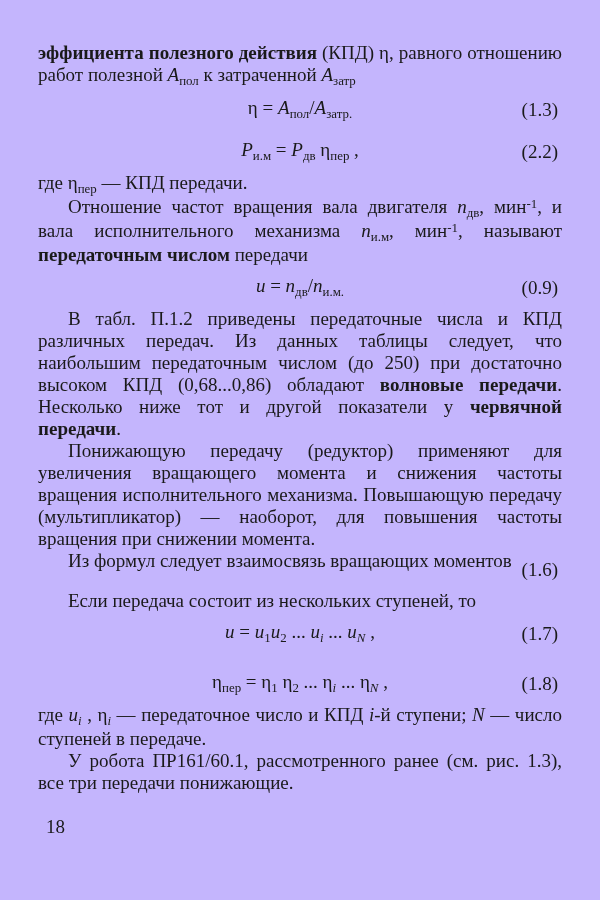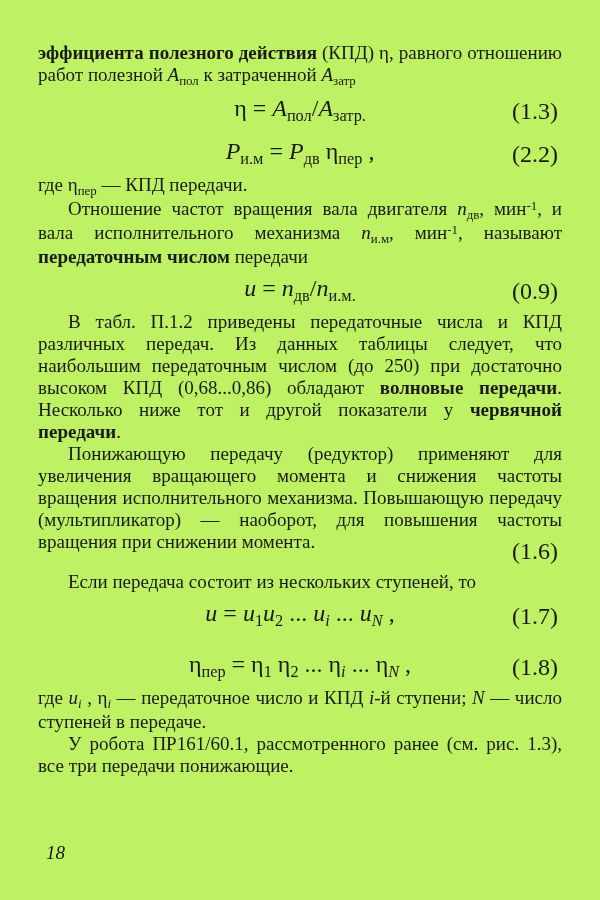--- a/index.html
+++ b/index.html
@@ -6,66 +6,66 @@
   body {
     width: 600px; height: 900px;
     background: #ffffff;
     font-family: "Liberation Serif", serif;
   }
   .page {
     position: relative;
     width: 600px; height: 900px;
     box-sizing: border-box;
     padding: 42px 38px 0 38px;
-    background: #bef264;
+    background: #c4b5fd;
     color: #1a1a1a;
     overflow: hidden;
   }
   .para {
     font-size: 19px;
     line-height: 22px;
     text-align: justify;
     margin: 0;
   }
   .para.indent { text-indent: 30px; }
   .equation {
     position: relative;
     text-align: center;
     padding: 9px 0;
-    font-size: 24px;
+    font-size: 19px;
     line-height: 22px;
   }
   .equation.gap { padding-top: 17px; }
   .formula { display: inline-block; }
   .eq-num { position: absolute; right: 4px; bottom: 9px; margin-top: 12px; }
   .run-b { font-weight: bold; }
   .run-i { font-style: italic; }
   .run-sub { font-size: 0.68em; position: relative; top: 0.33em; }
   .run-sup { font-size: 0.68em; position: relative; top: -0.42em; }
   .page-number {
     position: absolute;
-    left: 46px; top: 842px;
+    left: 46px; top: 816px;
     font-size: 19px;
     color: #1a1a1a;
-    font-style: italic;
   }
 </style>
 </head>
 <body>
 
 <div class="page">
   <div id="content">
       <div class="para"><span class="run run-b">эффициента полезного действия </span><span class="run">(КПД) η, равного отношению работ полезной </span><span class="run run-i">A</span><span class="run run-sub">пол</span><span class="run"> к затраченной </span><span class="run run-i">A</span><span class="run run-sub">затр</span></div>
       <div class="equation"><span class="formula"><span class="run">η = </span><span class="run run-i">A</span><span class="run run-sub">пол</span><span class="run">/</span><span class="run run-i">A</span><span class="run run-sub">затр.</span></span><span class="eq-num">(1.3)</span></div>
       <div class="equation"><span class="formula"><span class="run run-i">P</span><span class="run run-sub">и.м</span><span class="run"> = </span><span class="run run-i">P</span><span class="run run-sub">дв</span><span class="run"> η</span><span class="run run-sub">пер</span><span class="run"> ,</span></span><span class="eq-num">(2.2)</span></div>
       <div class="para"><span class="run">где η</span><span class="run run-sub">пер</span><span class="run"> — КПД передачи.</span></div>
       <div class="para indent"><span class="run">Отношение частот вращения вала двигателя </span><span class="run run-i">n</span><span class="run run-sub">дв</span><span class="run">, мин</span><span class="run run-sup">-1</span><span class="run">, и вала исполнительного механизма </span><span class="run run-i">n</span><span class="run run-sub">и.м</span><span class="run">, мин</span><span class="run run-sup">-1</span><span class="run">, называют </span><span class="run run-b">передаточным числом</span><span class="run"> передачи</span></div>
       <div class="equation"><span class="formula"><span class="run run-i">u</span><span class="run"> = </span><span class="run run-i">n</span><span class="run run-sub">дв</span><span class="run">/</span><span class="run run-i">n</span><span class="run run-sub">и.м.</span></span><span class="eq-num">(0.9)</span></div>
       <div class="para indent"><span class="run">В табл. П.1.2 приведены передаточные числа и КПД различных передач. Из данных таблицы следует, что наибольшим передаточным числом (до 250) при достаточно высоком КПД (0,68...0,86) обладают </span><span class="run run-b">волновые передачи</span><span class="run">. Несколько ниже тот и другой показатели у </span><span class="run run-b">червячной передачи</span><span class="run">.</span></div>
       <div class="para indent"><span class="run">Понижающую передачу (редуктор) применяют для увеличения вращающего момента и снижения частоты вращения исполнительного механизма. Повышающую передачу (мультипликатор) — наоборот, для повышения частоты вращения при снижении момента.</span></div>
+      <div class="para indent"><span class="run">Из формул следует взаимосвязь вращающих моментов</span></div>
       <div class="equation"><span class="eq-num">(1.6)</span></div>
       <div class="para indent"><span class="run">Если передача состоит из нескольких ступеней, то</span></div>
       <div class="equation"><span class="formula"><span class="run run-i">u</span><span class="run"> = </span><span class="run run-i">u</span><span class="run run-sub">1</span><span class="run run-i">u</span><span class="run run-sub">2</span><span class="run"> ... </span><span class="run run-i">u</span><span class="run run-i run-sub">i</span><span class="run"> ... </span><span class="run run-i">u</span><span class="run run-i run-sub">N</span><span class="run"> ,</span></span><span class="eq-num">(1.7)</span></div>
       <div class="equation gap"><span class="formula"><span class="run">η</span><span class="run run-sub">пер</span><span class="run"> = η</span><span class="run run-sub">1</span><span class="run"> η</span><span class="run run-sub">2</span><span class="run"> ... η</span><span class="run run-i run-sub">i</span><span class="run"> ... η</span><span class="run run-i run-sub">N</span><span class="run"> ,</span></span><span class="eq-num">(1.8)</span></div>
       <div class="para"><span class="run">где </span><span class="run run-i">u</span><span class="run run-i run-sub">i</span><span class="run"> , η</span><span class="run run-i run-sub">i</span><span class="run"> — передаточное число и КПД </span><span class="run run-i">i</span><span class="run">-й ступени; </span><span class="run run-i">N</span><span class="run"> — число ступеней в передаче.</span></div>
       <div class="para indent"><span class="run">У робота ПР161/60.1, рассмотренного ранее (см. рис. 1.3), все три передачи понижающие.</span></div>
     </div>
   <div class="page-number">18</div>
 </div>
 

